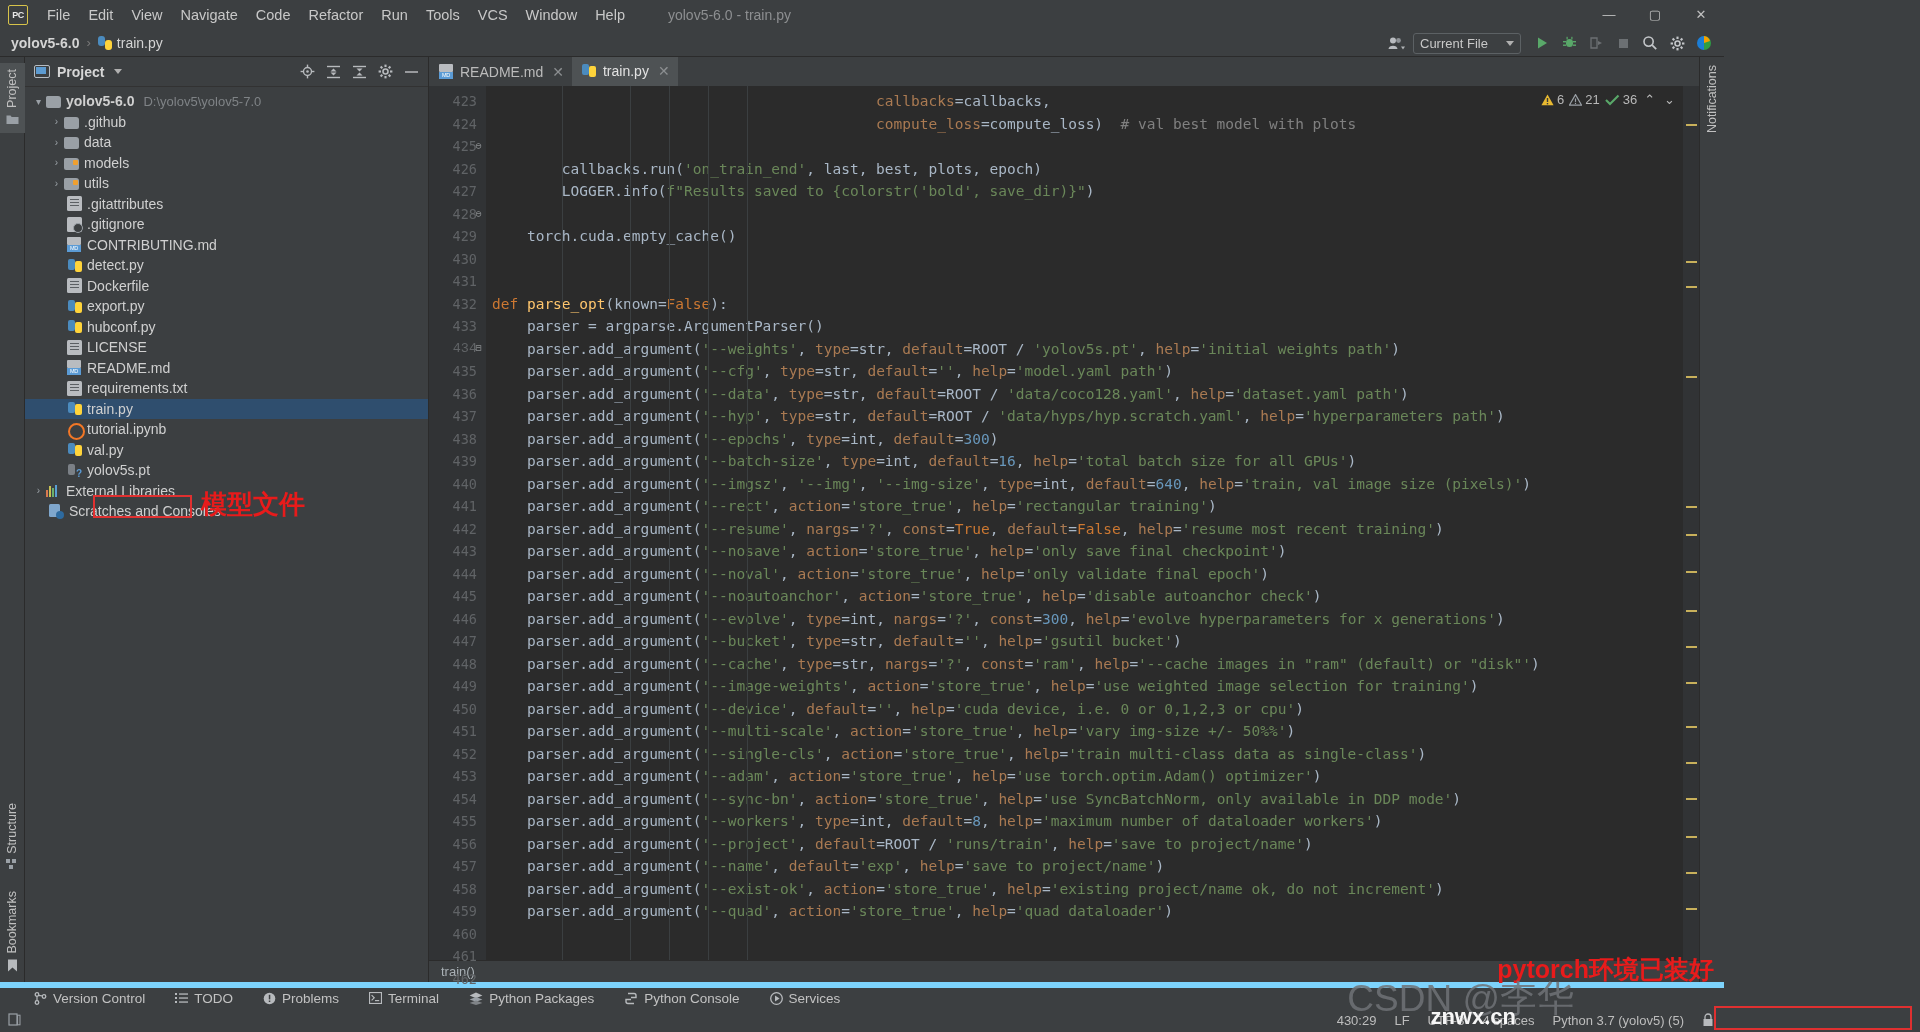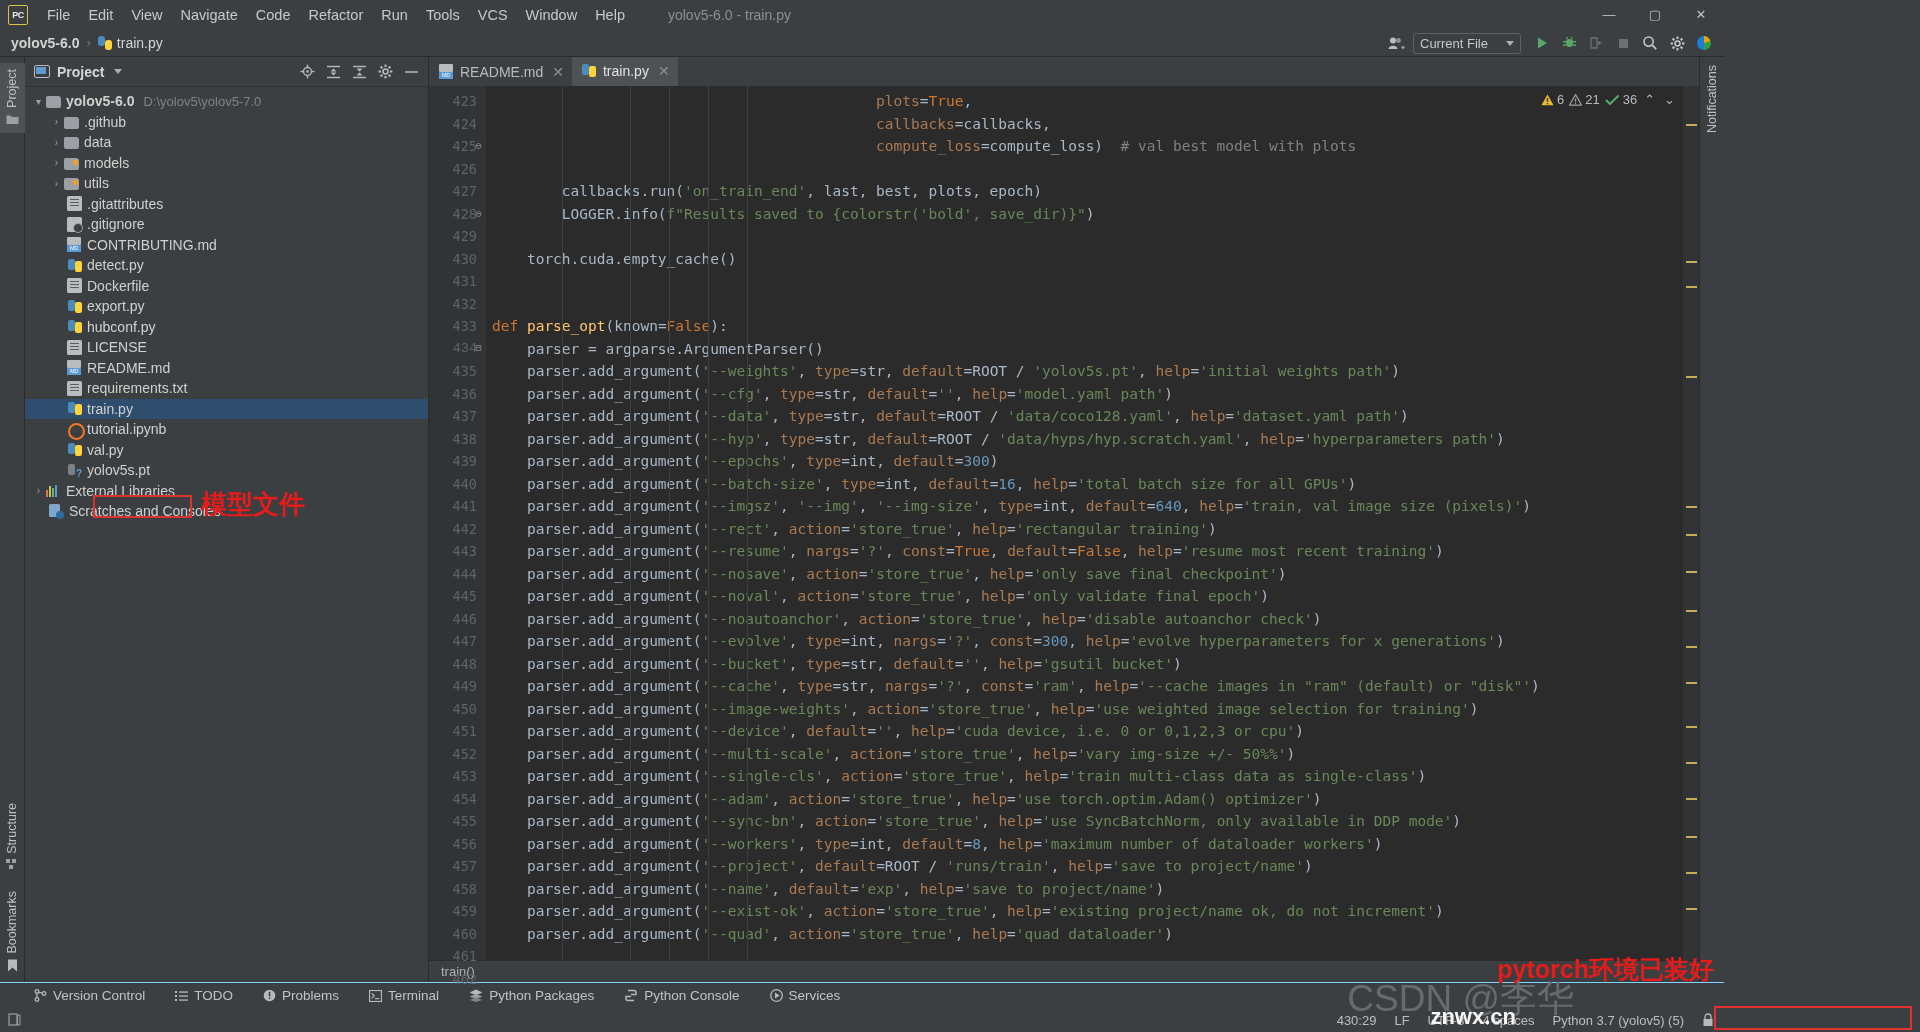--- a/index.html
+++ b/index.html
@@ -181,21 +181,21 @@
 
   
   .rightstripe {
     width: 25px; flex:0 0 25px; background:#3c3f41; border-left:1px solid #2b2b2b;
     display:flex; flex-direction:column; align-items:center; padding-top: 8px;
   }
 
   
   .bottombar {
     height: 26px; flex:0 0 26px; background:#3c3f41; display:flex; align-items:center;
-    border-top:1px solid #7dd3fc; padding-left: 30px; gap: 22px;
+    border-top:6px solid #7dd3fc; padding-left: 30px; gap: 22px;
   }
   .bb-item { display:flex; align-items:center; gap:6px; font-size:13.5px; color:#c2c2c2; padding: 2px 4px; border-radius:3px;}
 
   
   .statusbar {
     height: 24px; flex:0 0 24px; background:#3c3f41; display:flex; align-items:center;
     font-size:13px; color:#bdbdbd; position:relative; padding-left: 8px;
   }
   .sb-right { position:absolute; right: 10px; display:flex; align-items:center; gap: 18px;}
   .sb-item { white-space:nowrap;}
@@ -598,21 +598,20 @@
             <div class="gln">460</div>
             <div class="gln">461</div>
             <div class="gln">462</div>
           </div>
         <div class="codearea" id="codearea">
           <div class="indentguide" style="left:76px"></div>
           <div class="indentguide" style="left:144px"></div>
           <div class="indentguide" style="left:183px"></div>
           <div class="indentguide" style="left:222px"></div>
           <div class="indentguide" style="left:261px"></div>
-        <div class="cline"><span class="def">                                            </span><span class="kwarg">plots</span><span class="def">=</span><span class="kw">True</span><span class="def">,</span></div>
             <div class="cline"><span class="def">                                            </span><span class="kwarg">callbacks</span><span class="def">=callbacks,</span></div>
             <div class="cline"><span class="def">                                            </span><span class="kwarg">compute_loss</span><span class="def">=compute_loss)  </span><span class="cmt"># val best model with plots</span></div>
             <div class="cline">&nbsp;</div>
             <div class="cline"><span class="def">        callbacks.run(</span><span class="str">'on_train_end'</span><span class="def">, last, best, plots, epoch)</span></div>
             <div class="cline"><span class="def">        LOGGER.info(</span><span class="str">f"Results saved to {colorstr('bold', save_dir)}"</span><span class="def">)</span></div>
             <div class="cline">&nbsp;</div>
             <div class="cline"><span class="def">    torch.cuda.empty_cache</span><span class="def">()</span></div>
             <div class="cline">&nbsp;</div>
             <div class="cline">&nbsp;</div>
             <div class="cline"><span class="kw">def </span><span class="fn">parse_opt</span><span class="def">(known=</span><span class="kw">False</span><span class="def">):</span></div>

